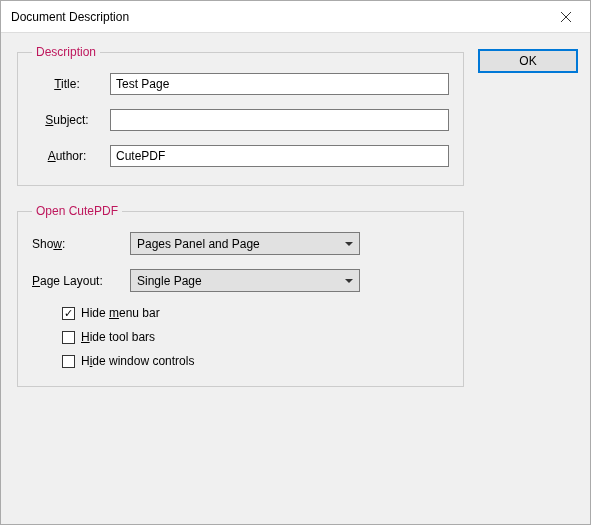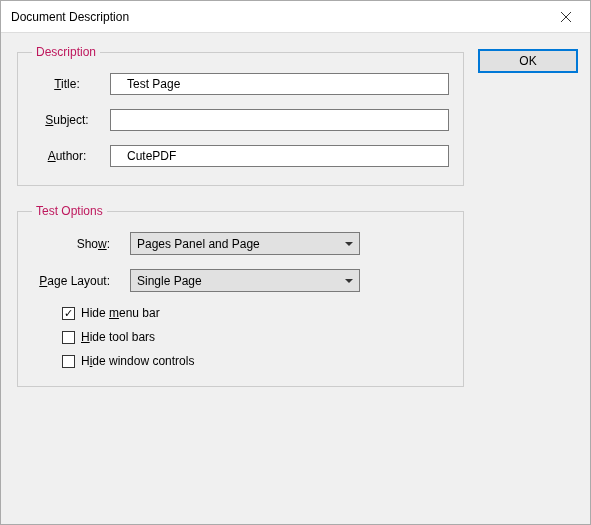--- a/index.html
+++ b/index.html
@@ -78,27 +78,27 @@
     margin-bottom: 14px;
   }
   .row:last-child { margin-bottom: 0; }
   .row label {
     width: 78px;
     text-align: center;
     padding-right: 8px;
   }
   .row-options label {
     width: 98px;
-    text-align: right;
-    padding-right: 20px;
+    text-align: left;
+    padding-right: 4px;
   }
   input[type="text"], textarea {
     font-family: inherit;
     font-size: 12px;
-    padding: 3px 16px;
+    padding: 3px 5px;
     border: 1px solid #7a7a7a;
     background: #fff;
     flex: 1;
     outline: none;
   }
   textarea {
     height: 38px;
     resize: none;
   }
   .select {
@@ -185,21 +185,21 @@
         </div>
 
         <div class="row">
           <label><span class="u">A</span>uthor:</label>
           <input type="text" value="CutePDF" style="">
         </div>
 
       </fieldset>
 
       <fieldset>
-        <legend>Test Options</legend>
+        <legend>Open CutePDF</legend>
 
         <div class="row row-options">
           <label>Sho<span class="u">w</span>:</label>
           <div class="select">
             <span class="select-text">Pages Panel and Page</span>
             <span class="select-arrow"></span>
           </div>
         </div>
 
         <div class="row row-options">

